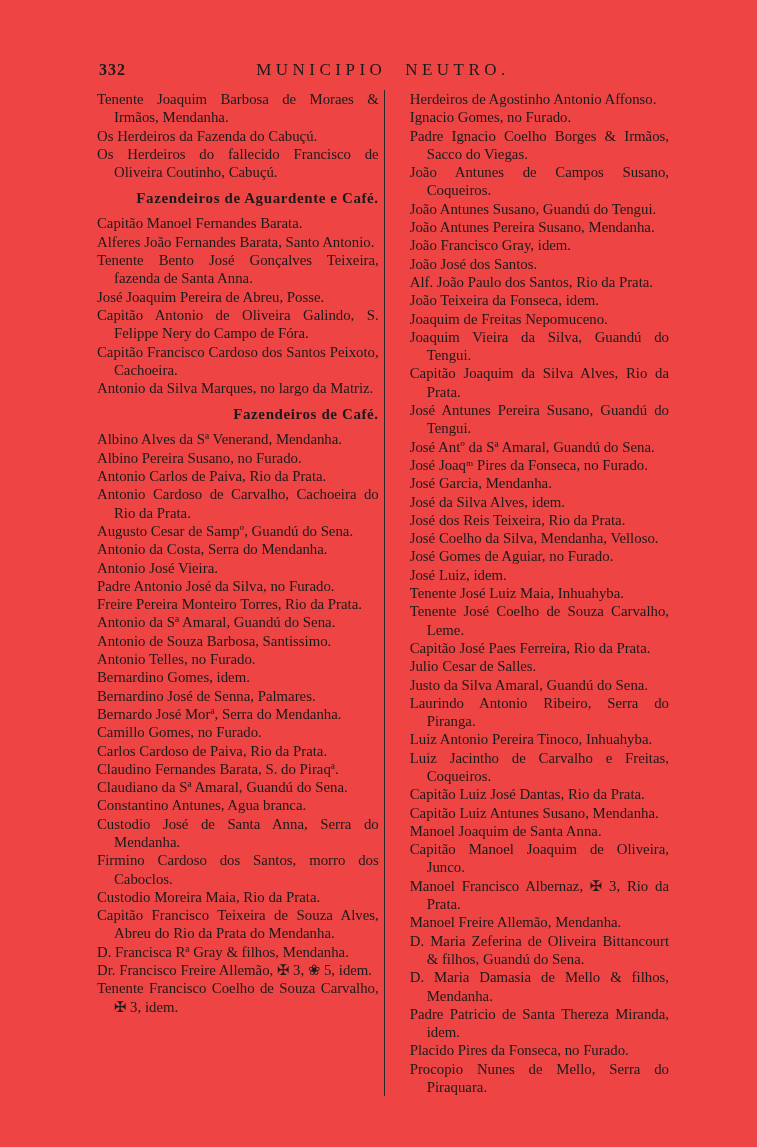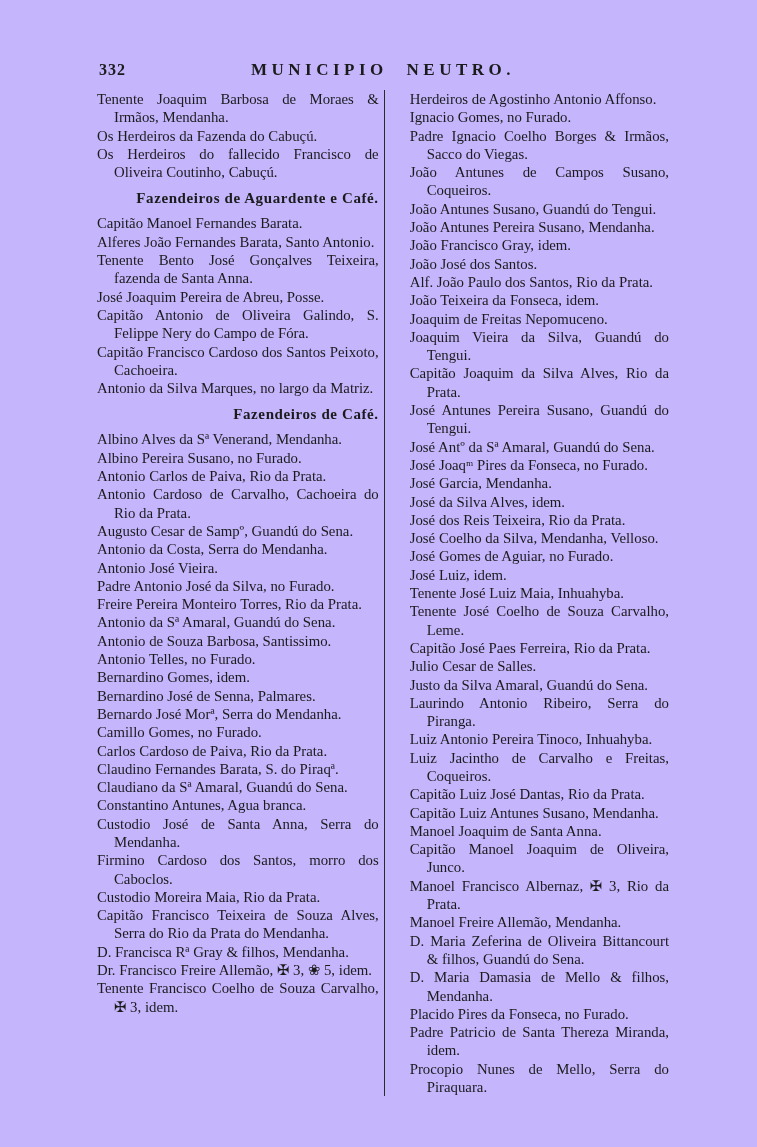--- a/index.html
+++ b/index.html
@@ -4,42 +4,42 @@
 <style>
   html, body { margin: 0; padding: 0; }
   body {
     width: 757px; height: 1147px;
     background: #f6f6f4;
     font-family: "Liberation Serif", "DejaVu Serif", serif;
   }
   .page {
     position: relative;
     width: 757px; height: 1147px;
-    background: #c4b5fd;
+    background: #ef4444;
     color: #1b1b1b;
     overflow: hidden;
   }
   .content {
     position: absolute;
     left: 97px; top: 58px;
     width: 572px;
   }
   .page-header {
     position: relative;
     height: 26px;
     margin-bottom: 6px;
   }
   .page-number {
     position: absolute; left: 2px; top: 3px;
     font-weight: bold; font-size: 16px;
     letter-spacing: 1px;
   }
   .page-title {
     text-align: center;
-    font-weight: bold;
+    font-weight: normal;
     font-size: 17px;
     letter-spacing: 4.5px;
     word-spacing: 10px;
     padding-top: 2px;
   }
   .columns { display: flex; align-items: stretch; }
   .col-left  { width: 289px; padding-right: 5px; }
   .col-right { width: 266px; padding-left: 25px; border-left: 1.6px solid #2a2a2a; }
   .entry {
     font-size: 14.8px;
@@ -106,21 +106,21 @@
             <div class="entry">Bernardino José de Senna, Palmares.</div>
             <div class="entry">Bernardo José Morª, Serra do Mendanha.</div>
             <div class="entry">Camillo Gomes, no Furado.</div>
             <div class="entry">Carlos Cardoso de Paiva, Rio da Prata.</div>
             <div class="entry">Claudino Fernandes Barata, S. do Piraqª.</div>
             <div class="entry">Claudiano da Sª Amaral, Guandú do Sena.</div>
             <div class="entry">Constantino Antunes, Agua branca.</div>
             <div class="entry">Custodio José de Santa Anna, Serra do Mendanha.</div>
             <div class="entry">Firmino Cardoso dos Santos, morro dos Caboclos.</div>
             <div class="entry">Custodio Moreira Maia, Rio da Prata.</div>
-            <div class="entry">Capitão Francisco Teixeira de Souza Alves, Serra do Rio da Prata do Mendanha.</div>
+            <div class="entry">Capitão Francisco Teixeira de Souza Alves, Abreu do Rio da Prata do Mendanha.</div>
             <div class="entry">D. Francisca Rª Gray &amp; filhos, Mendanha.</div>
             <div class="entry">Dr. Francisco Freire Allemão, ✠ 3, ❀ 5, idem.</div>
             <div class="entry">Tenente Francisco Coelho de Souza Carvalho, ✠ 3, idem.</div>
           </div>
       </div>
 
       <div class="col-right">
         <div>
             <div class="entry">Herdeiros de Agostinho Antonio Affonso.</div>
             <div class="entry">Ignacio Gomes, no Furado.</div>
@@ -153,21 +153,21 @@
             <div class="entry">Luiz Antonio Pereira Tinoco, Inhuahyba.</div>
             <div class="entry">Luiz Jacintho de Carvalho e Freitas, Coqueiros.</div>
             <div class="entry">Capitão Luiz José Dantas, Rio da Prata.</div>
             <div class="entry">Capitão Luiz Antunes Susano, Mendanha.</div>
             <div class="entry">Manoel Joaquim de Santa Anna.</div>
             <div class="entry">Capitão Manoel Joaquim de Oliveira, Junco.</div>
             <div class="entry">Manoel Francisco Albernaz, ✠ 3, Rio da Prata.</div>
             <div class="entry">Manoel Freire Allemão, Mendanha.</div>
             <div class="entry">D. Maria Zeferina de Oliveira Bittancourt &amp; filhos, Guandú do Sena.</div>
             <div class="entry">D. Maria Damasia de Mello &amp; filhos, Mendanha.</div>
+            <div class="entry">Padre Patricio de Santa Thereza Miranda, idem.</div>
             <div class="entry">Placido Pires da Fonseca, no Furado.</div>
-            <div class="entry">Padre Patricio de Santa Thereza Miranda, idem.</div>
             <div class="entry">Procopio Nunes de Mello, Serra do Piraquara.</div>
           </div>
       </div>
 
     </div>
   </div>
 </div>
 
 </body></html>

